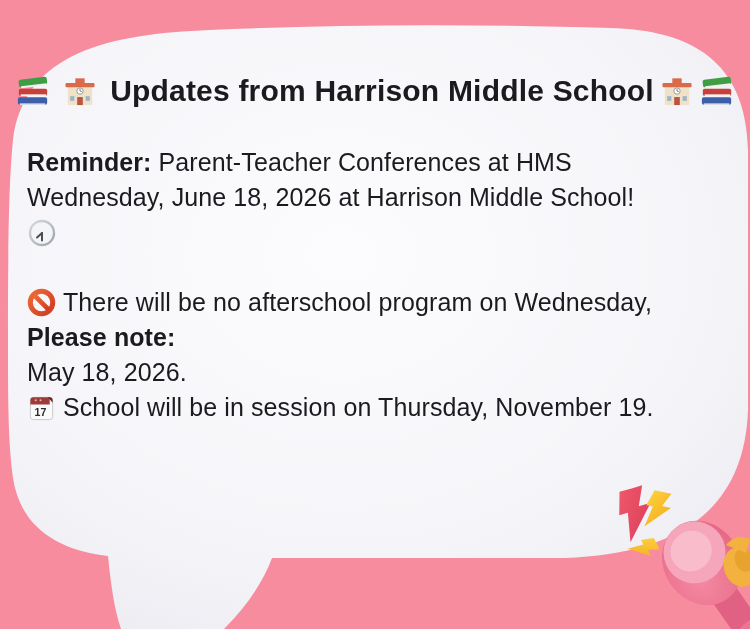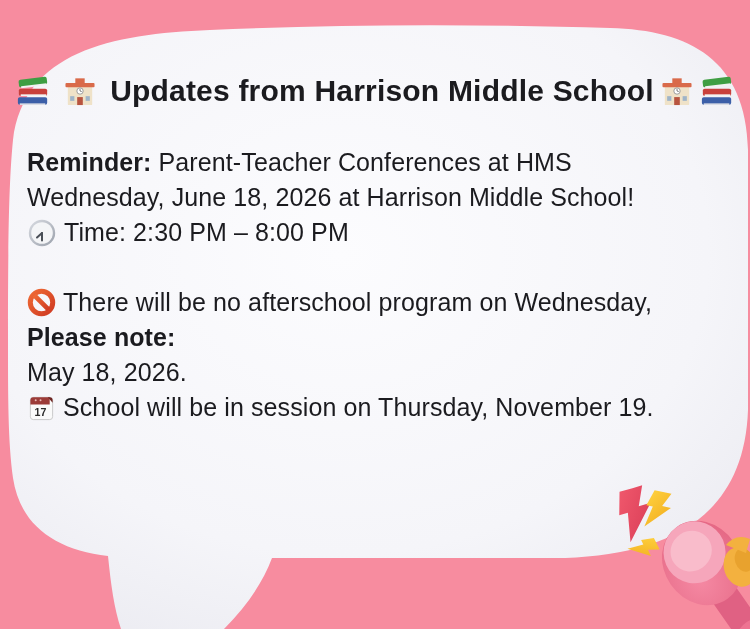--- a/index.html
+++ b/index.html
@@ -111,21 +111,21 @@
         <defs>
           <linearGradient id="clk" x1="0" y1="0" x2="1" y2="1">
             <stop offset="0%" stop-color="#d9dce2"></stop>
               <stop offset="100%" stop-color="#9aa0ab"></stop>
           </linearGradient>
         </defs>
         <circle cx="15" cy="15" r="13.2" fill="url(#clk)"></circle>
         <circle cx="15" cy="15" r="10.8" fill="#f4f5f7"></circle>
         <line x1="15" y1="15" x2="10" y2="19.5" stroke="#4a4f57" stroke-width="2" stroke-linecap="round"></line>
         <line x1="15" y1="15" x2="15" y2="22.6" stroke="#4a4f57" stroke-width="2" stroke-linecap="round"></line>
-      </svg><span>Time: 2:30 PM – 8:00 PM</span>
+      </svg>
     </div>
     <div class="spacer"></div>
     <div class="line">
       <svg class="inline-icon" width="29" height="29" viewBox="0 0 30 30">
         <defs>
           <linearGradient id="noe" x1="0" y1="0" x2="1" y2="1">
             <stop offset="0%" stop-color="#ef6a34"></stop>
               <stop offset="100%" stop-color="#cf3a22"></stop>
           </linearGradient>
         </defs>

